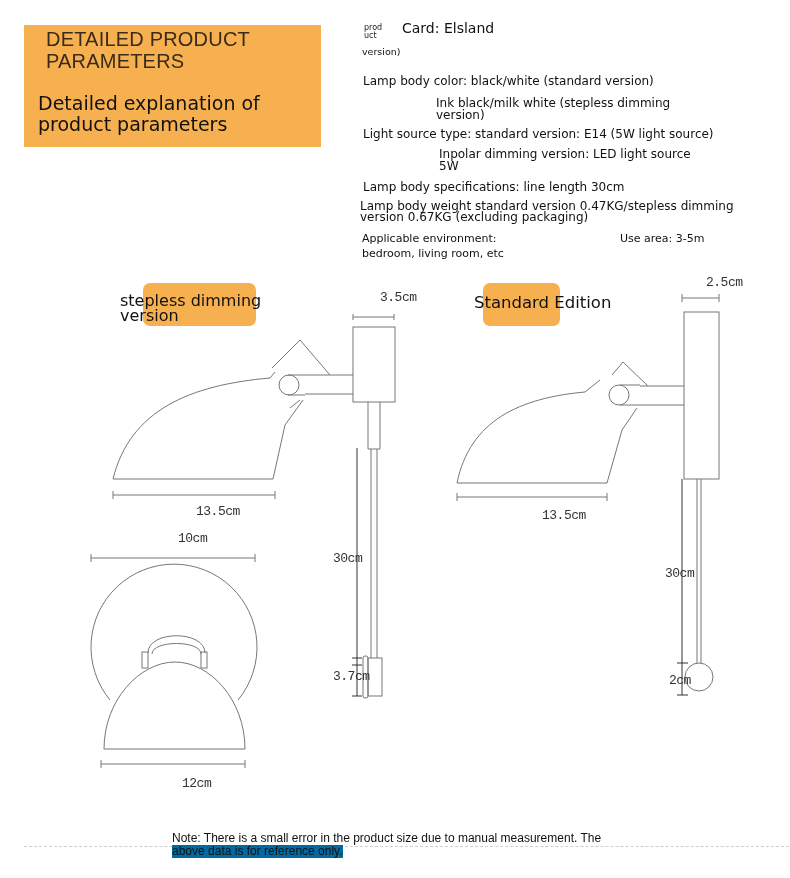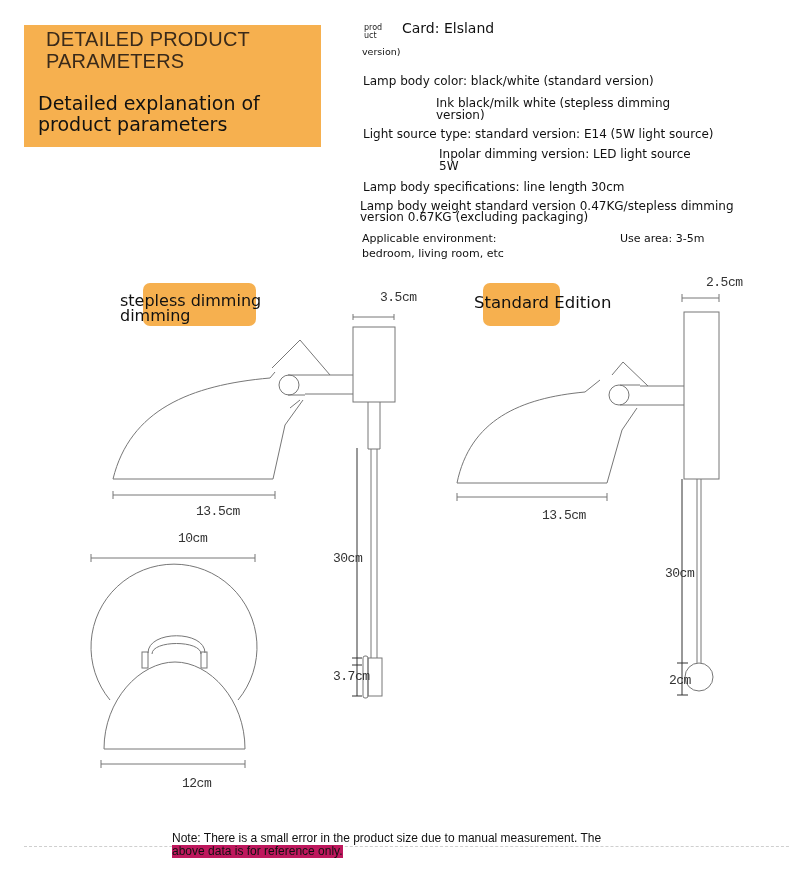--- a/index.html
+++ b/index.html
@@ -83,21 +83,21 @@
 
 <div class="abs spec-l" style="left:338px; top:231px;">
   <div>Applicable environment:</div>
   <div>bedroom, living room, etc</div>
 </div>
 <div class="abs spec-l" style="left:596px; top:231px;">Use area: 3-5m</div>
 
 <div class="abs pill" style="left:119px; top:283px; width:113px; height:43px;"></div>
 <div class="abs pill-label" style="left:96px; top:293px;">
   <div>stepless dimming</div>
-  <div>dimming</div>
+  <div>version</div>
 </div>
 
 <div class="abs pill" style="left:459px; top:283px; width:77px; height:43px;"></div>
 <div class="abs pill-label-l" style="left:450px; top:293px;">Standard Edition</div>
 
 <svg width="790" height="878" viewBox="0 0 790 878">
   <g fill="none" stroke="#777" stroke-width="1">
 
     <g>
 
@@ -165,14 +165,14 @@
 <div class="abs dim" style="left:158px; top:776px;">12cm</div>
 
 <div class="abs dim" style="left:682px; top:275px;">2.5cm</div>
 <div class="abs dim" style="left:518px; top:508px;">13.5cm</div>
 <div class="abs dim" style="left:641px; top:566px;">30cm</div>
 <div class="abs dim" style="left:645px; top:673px;">2cm</div>
 
 <div class="abs dash-line"></div>
 <div class="abs note">
   <div style="background:#fff; display:inline-block;">Note: There is a small error in the product size due to manual measurement. The</div><br>
-  <div style="background:#be185d; display:inline-block;">above data is for reference only.</div>
+  <div style="background:#0369a1; display:inline-block;">above data is for reference only.</div>
 </div>
 
 </body></html>

